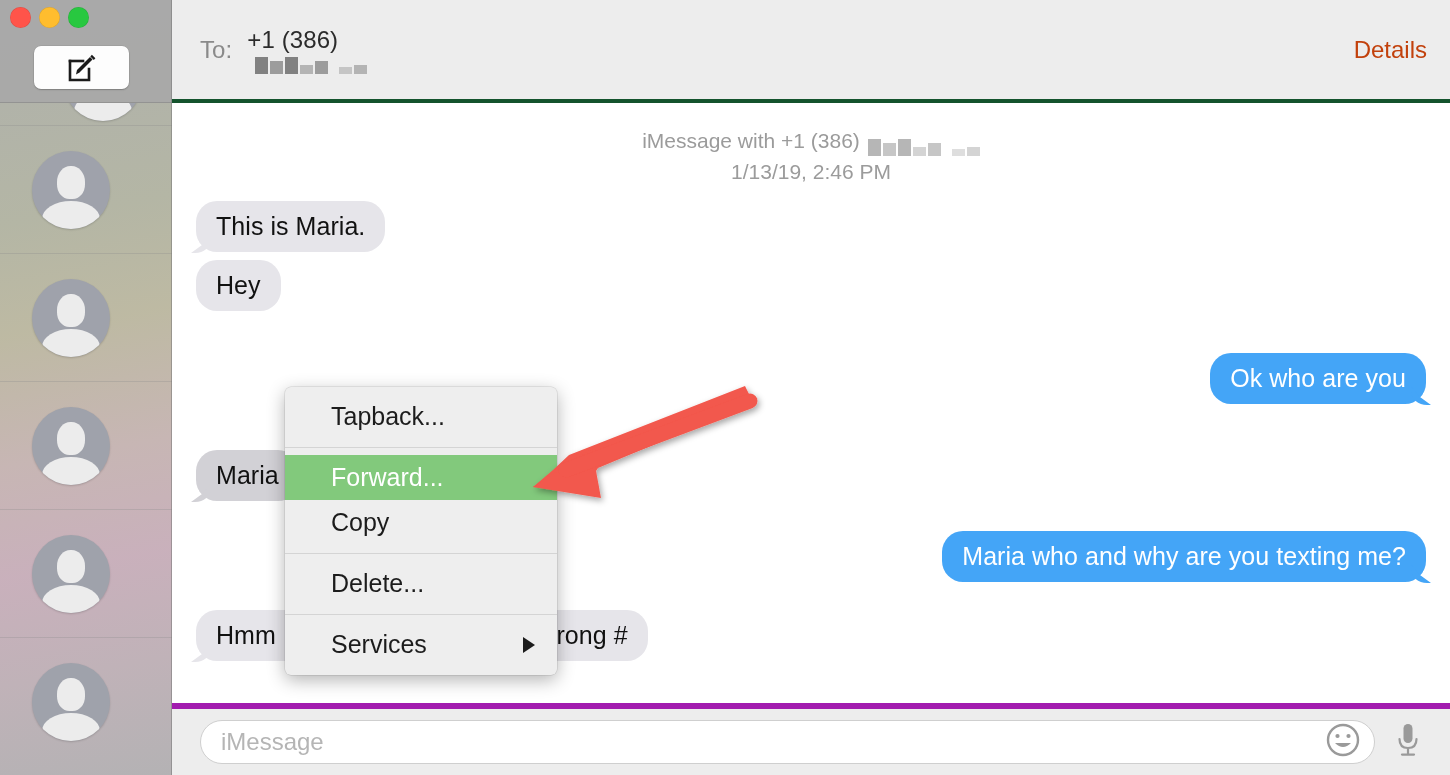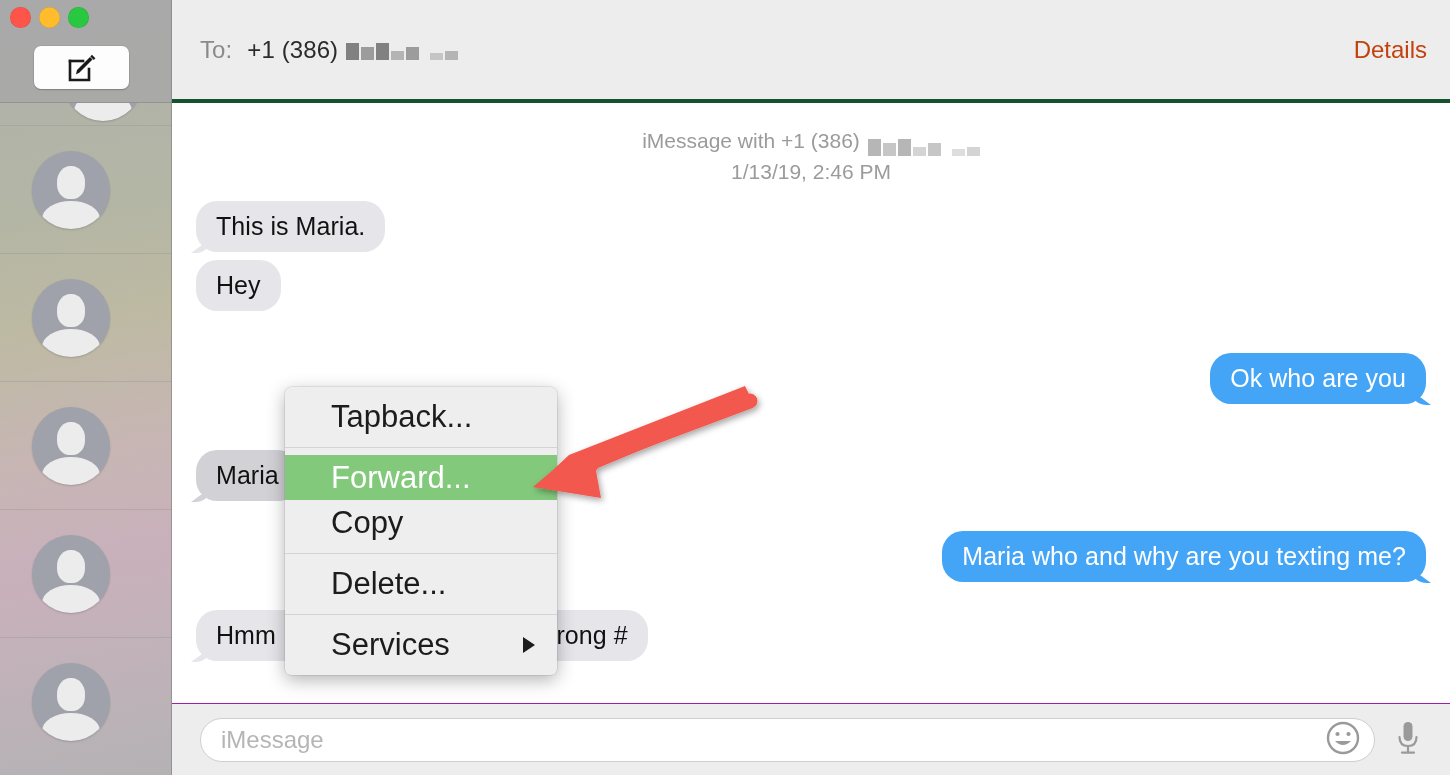--- a/index.html
+++ b/index.html
@@ -136,21 +136,22 @@
     font-size: 24px;
     color: #8a8a8a;
     letter-spacing: 0.1px;
   }
   .to-value {
     margin-left: 15px;
     font-size: 24px;
     color: #2b2b2b;
     letter-spacing: 0.1px;
     display: flex;
-    align-items: center;
+    align-items: flex-start;
+    flex-direction: column;
   }
   .redact {
     display: inline-flex;
     align-items: flex-end;
     margin-left: 8px;
     gap: 2px;
     height: 20px;
   }
   .redact i {
     display: block;
@@ -252,21 +253,21 @@
   .spacer-b { height: 38px; }
   .spacer-c { height: 22px; }
   .spacer-d { height: 20px; }
 
   
   .compose-bar {
     position: relative;
     flex: 0 0 72px;
     height: 72px;
     background: #ededed;
-    border-top: 1px solid #a21caf;
+    border-top: 6px solid #a21caf;
     display: flex;
     align-items: center;
     padding: 0 27px 0 28px;
   }
   .imessage-input {
     flex: 1 1 auto;
     height: 44px;
     background: #ffffff;
     border: 1px solid #cfcfcf;
     border-radius: 22px;
@@ -300,21 +301,21 @@
     box-shadow: 0 5px 18px rgba(0,0,0,0.30), 0 0 0 0.5px rgba(0,0,0,0.14);
     padding: 7px 0 8px 0;
     z-index: 40;
     overflow: hidden;
   }
   .menu-item {
     height: 45px;
     display: flex;
     align-items: center;
     padding: 0 18px 0 46px;
-    font-size: 31px;
+    font-size: 25px;
     color: #1c1c1c;
     cursor: default;
     position: relative;
   }
   .menu-item.highlight {
     background: #82c97c;
     color: #ffffff;
   }
   .menu-sep {
     height: 1px;

